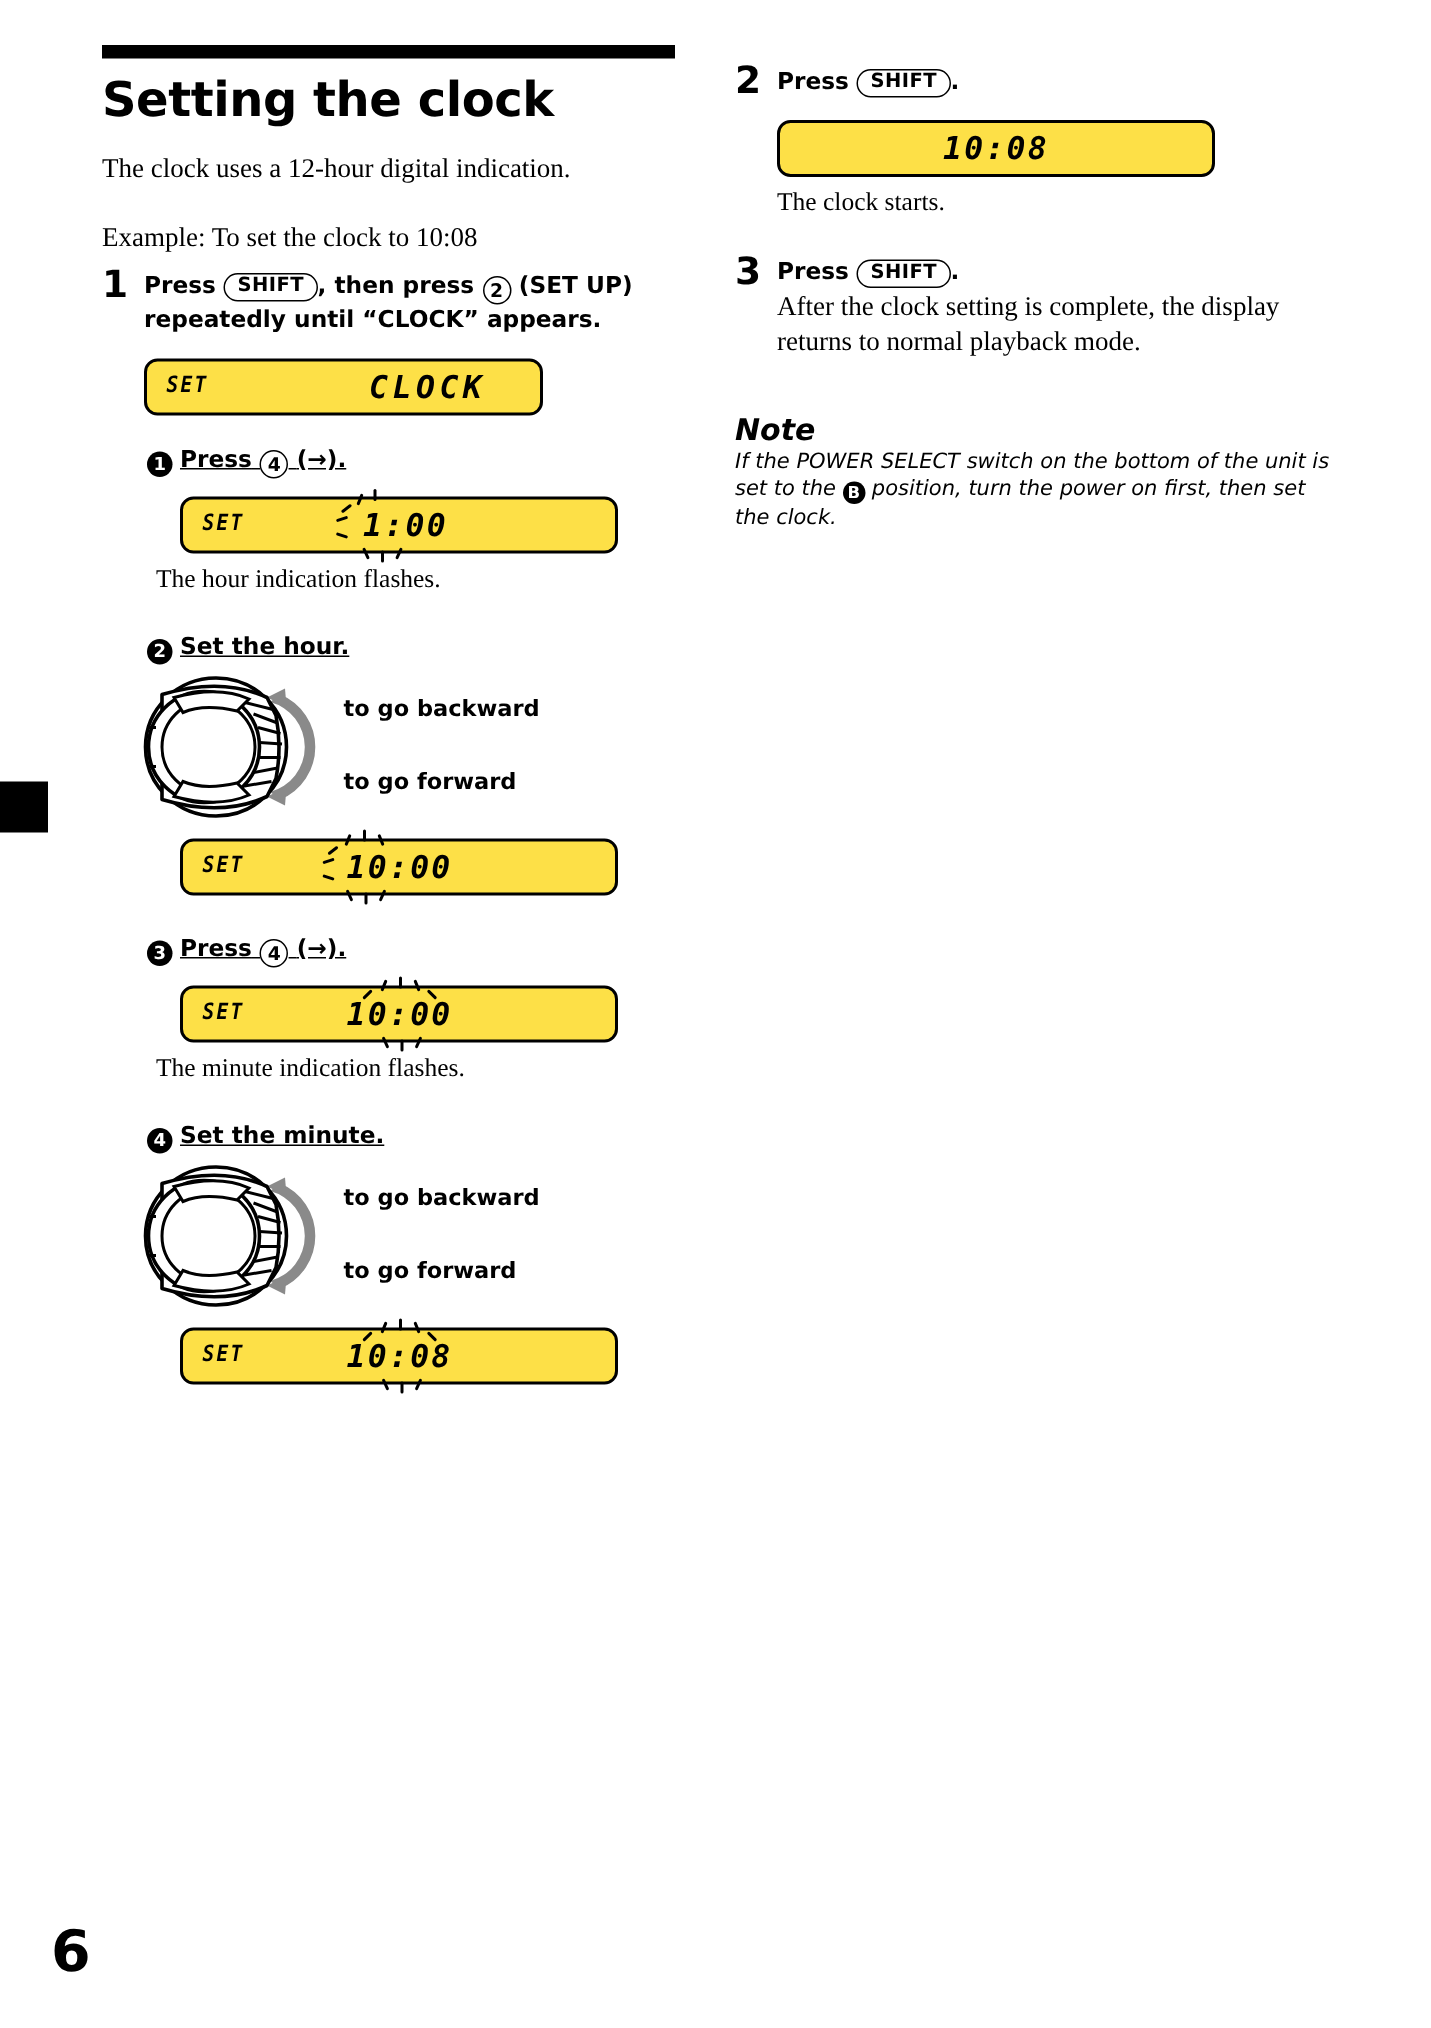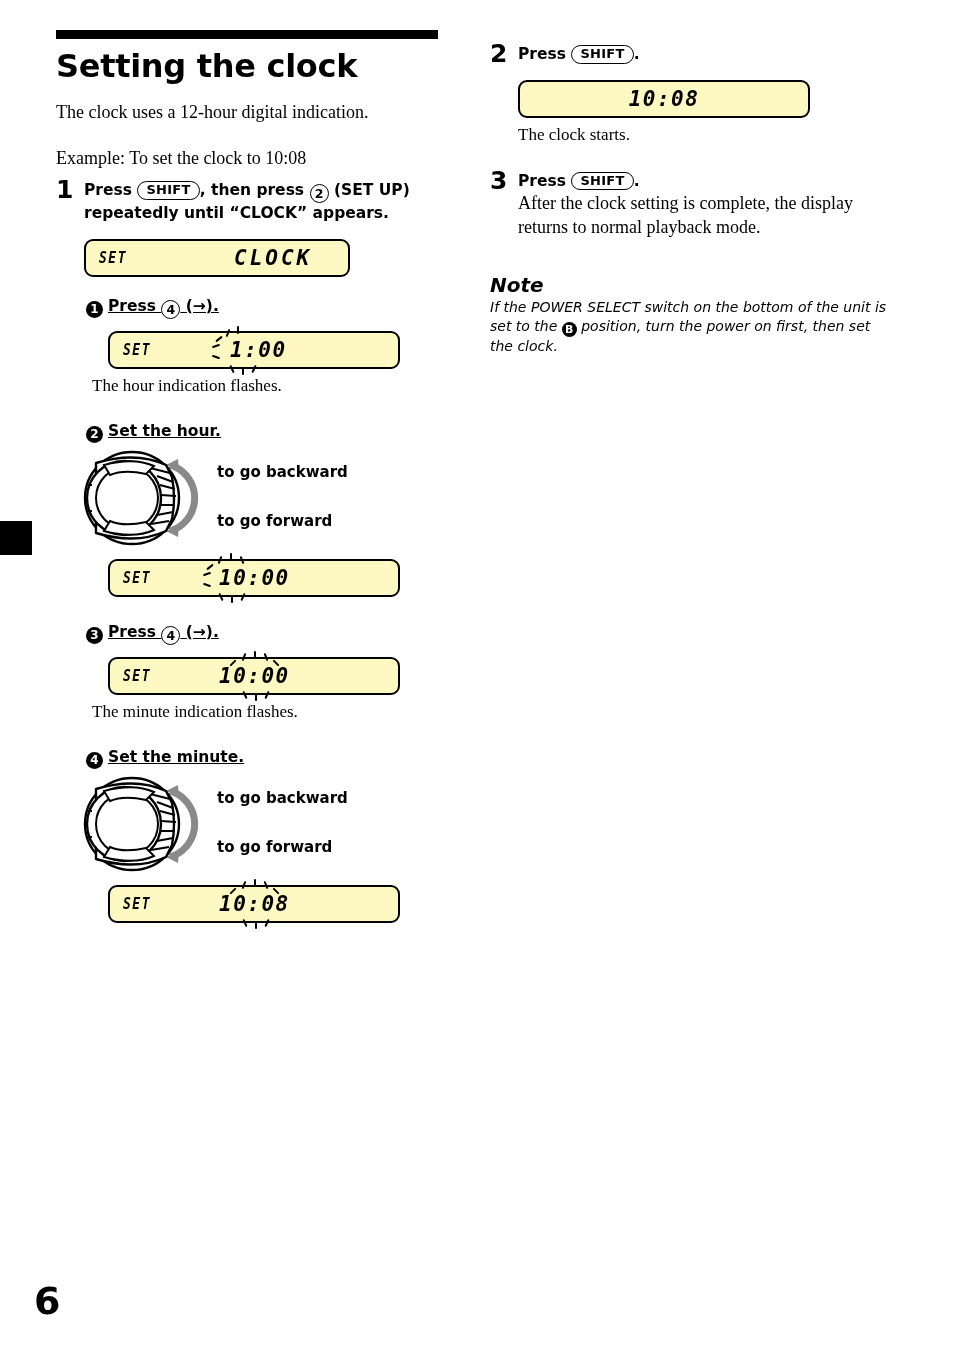--- a/index.html
+++ b/index.html
@@ -13,21 +13,21 @@
   }
   .page { position:absolute; inset:0; }
 
   
   .edge-tab {
     position:absolute; left:0; top:521px;
     width:32px; height:34px; background:#000;
   }
 
   
-  .col-left  { position:absolute; left:56px;  top:30px; width:392px; }
+  .col-left  { position:absolute; left:68px;  top:30px; width:392px; }
   .col-right { position:absolute; left:490px; top:36px; width:400px; }
 
   
   .head-rule { width:382px; height:9px; background:#000; }
   h1.title {
     font-family:"DejaVu Sans", sans-serif;
     font-weight:bold;
     font-size:32px;
     line-height:1.05;
     margin:11px 0 0 0;
@@ -126,21 +126,21 @@
     font-size:17px;
     margin-left:36px;
     margin-top:7px;
   }
 
   
   .lcd {
     position:relative;
     border:2px solid #000;
     border-radius:9px;
-    background:#fef9c3;
+    background:#fde047;
     height:34px;
     margin-top:9px;
     overflow:visible;
   }
   .lcd-set {
     position:absolute; left:13px; top:8px;
     font-family:"DejaVu Sans Mono", monospace;
     font-size:13px;
     font-style:italic;
     letter-spacing:1px;

